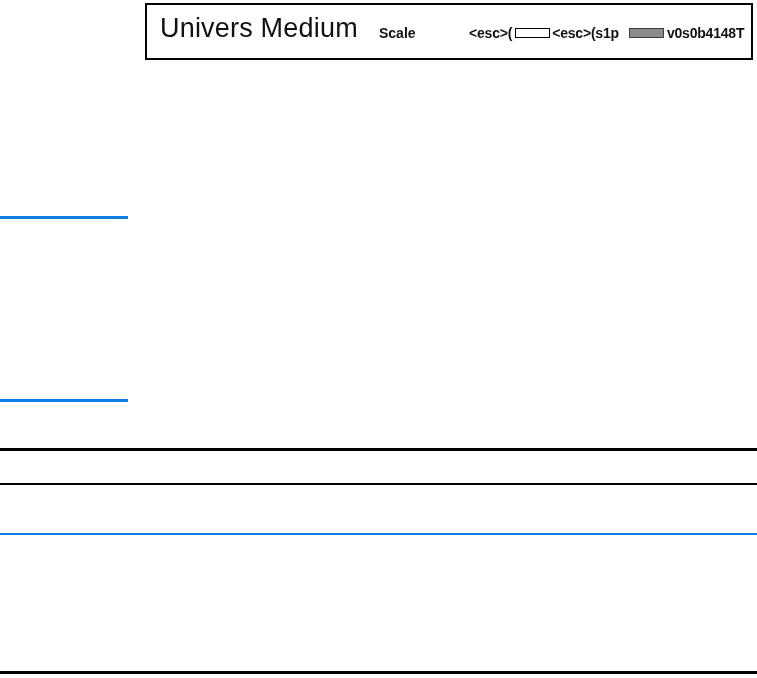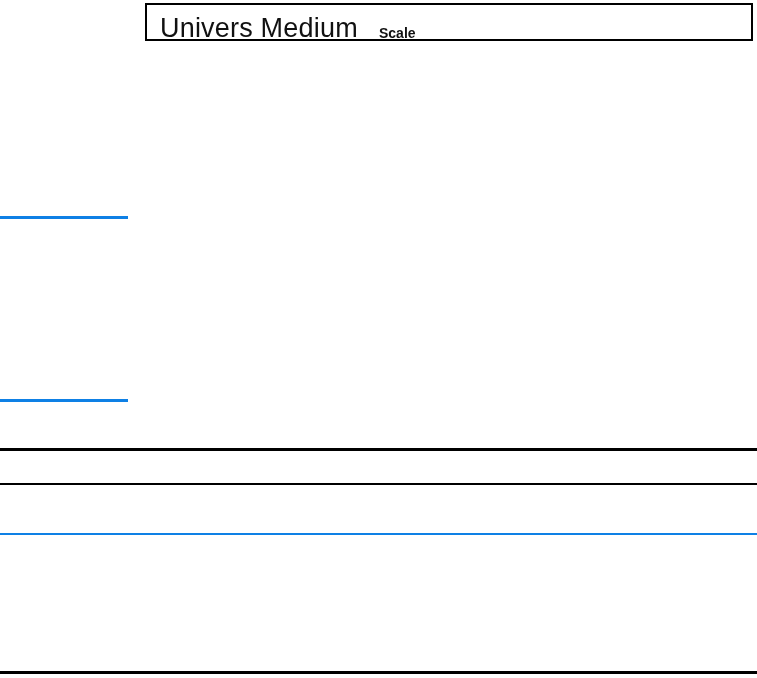--- a/index.html
+++ b/index.html
@@ -16,21 +16,21 @@
     font-family: "Liberation Sans", sans-serif;
     color: #1a1a1a;
   }
 
   
   .header-box {
     position: absolute;
     left: 145px;
     top: 3px;
     width: 608px;
-    height: 38px;
+    height: 57px;
     border: 2px solid #000000;
     box-sizing: border-box;
     background: #ffffff;
   }
   .font-title {
     position: absolute;
     left: 13px;
     top: 8px;
     font-size: 27px;
     line-height: 30px;
@@ -126,20 +126,27 @@
   }
 </style>
 </head>
 <body>
 
 <div class="page">
 
   <div class="header-box">
     <div class="font-title">Univers Medium</div>
     <div class="scale-label">Scale</div>
+    <div class="esc-row">
+      <span class="esc-text">&lt;esc&gt;(</span>
+      <span class="placeholder-box placeholder-white"></span>
+      <span class="esc-text">&lt;esc&gt;(s1p</span>
+      <span class="placeholder-box placeholder-gray"></span>
+      <span class="esc-text">v0s0b4148T</span>
+    </div>
   </div>
 
   <div class="rule rule-blue-short-1"></div>
   <div class="rule rule-blue-short-2"></div>
   <div class="rule rule-black-thick-1"></div>
   <div class="rule rule-black-thin"></div>
   <div class="rule rule-blue-full"></div>
   <div class="rule rule-black-thick-2"></div>
 
 </div>

